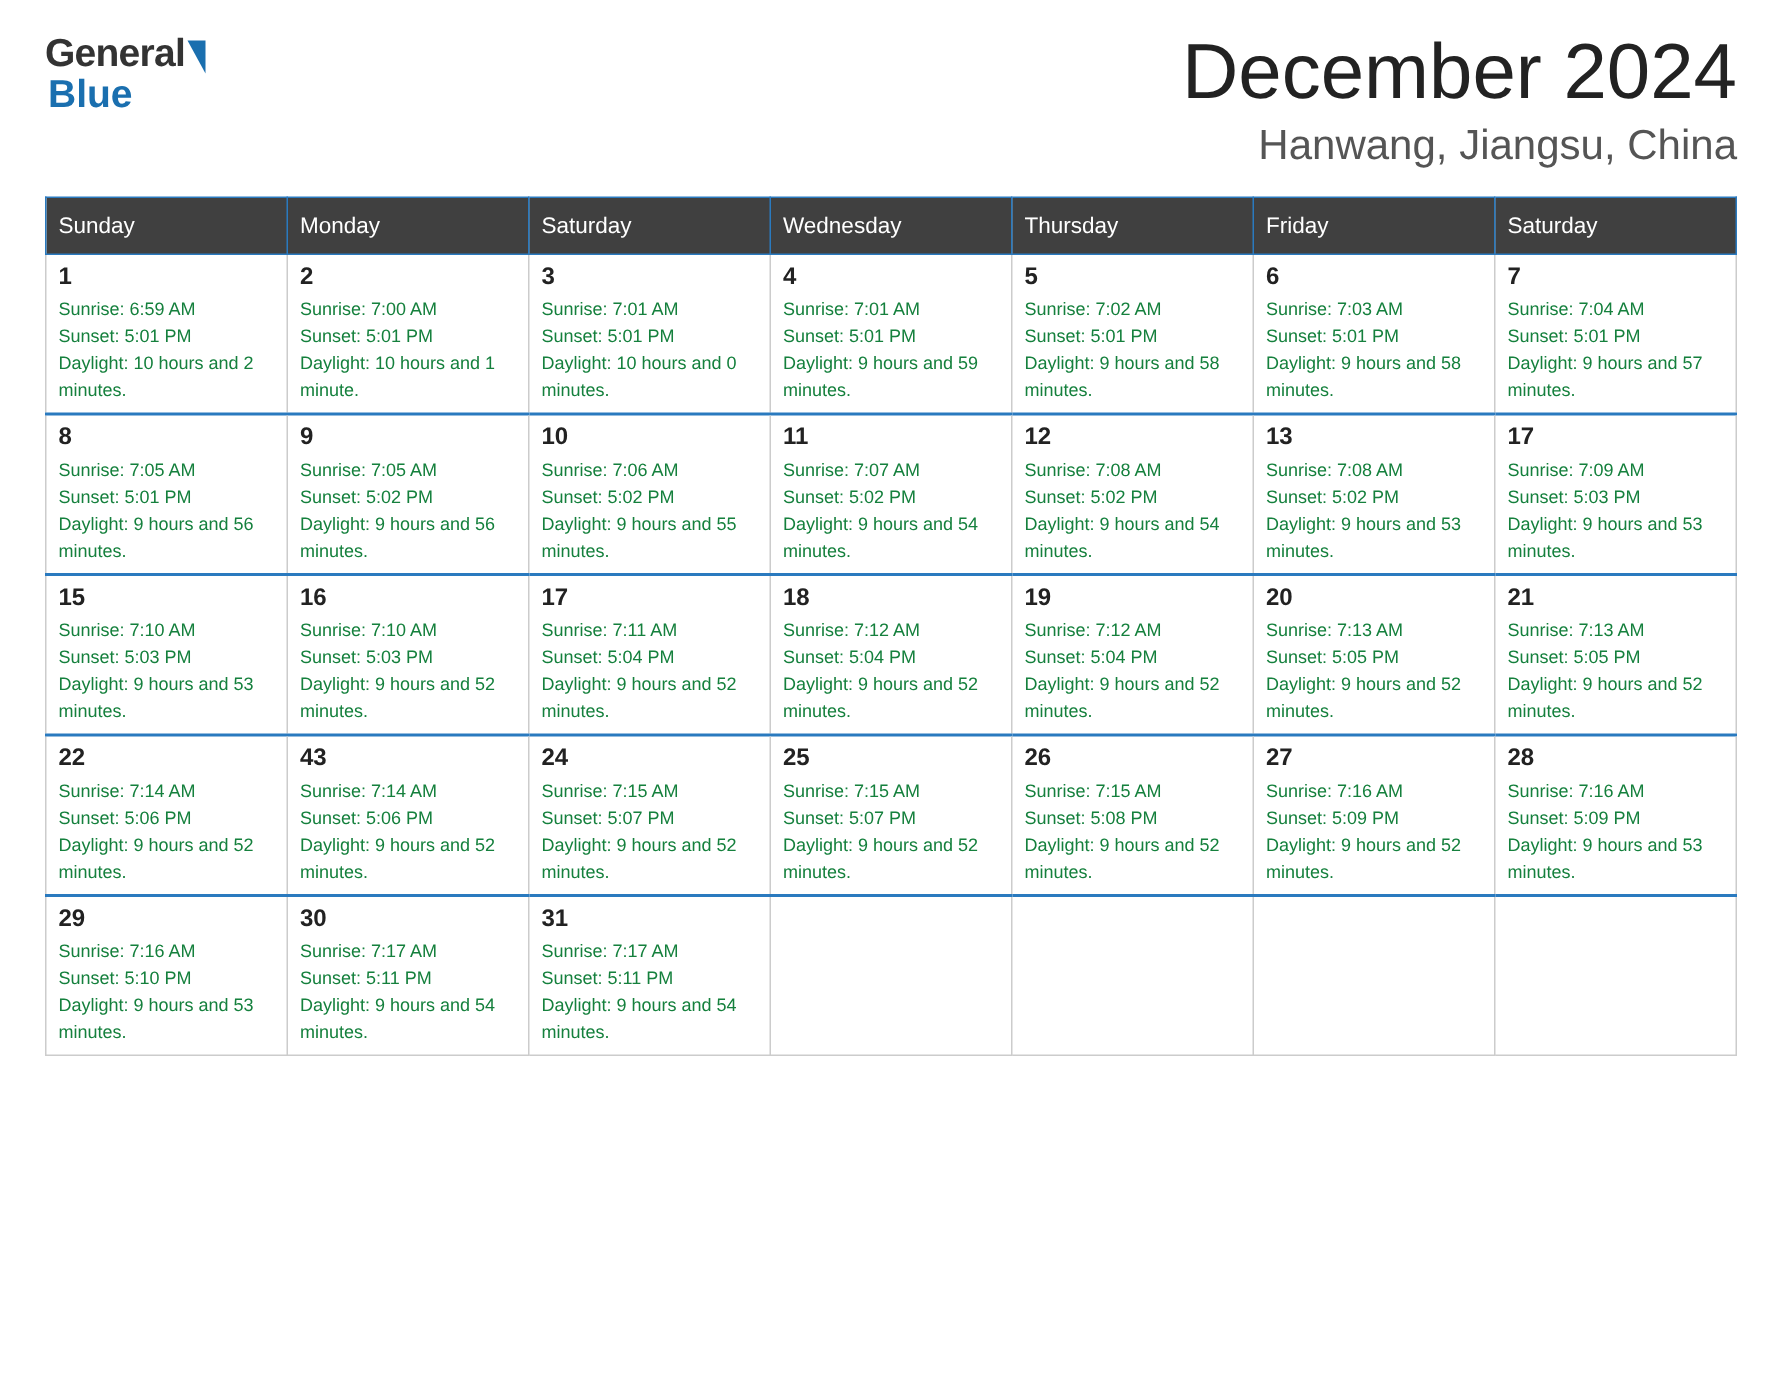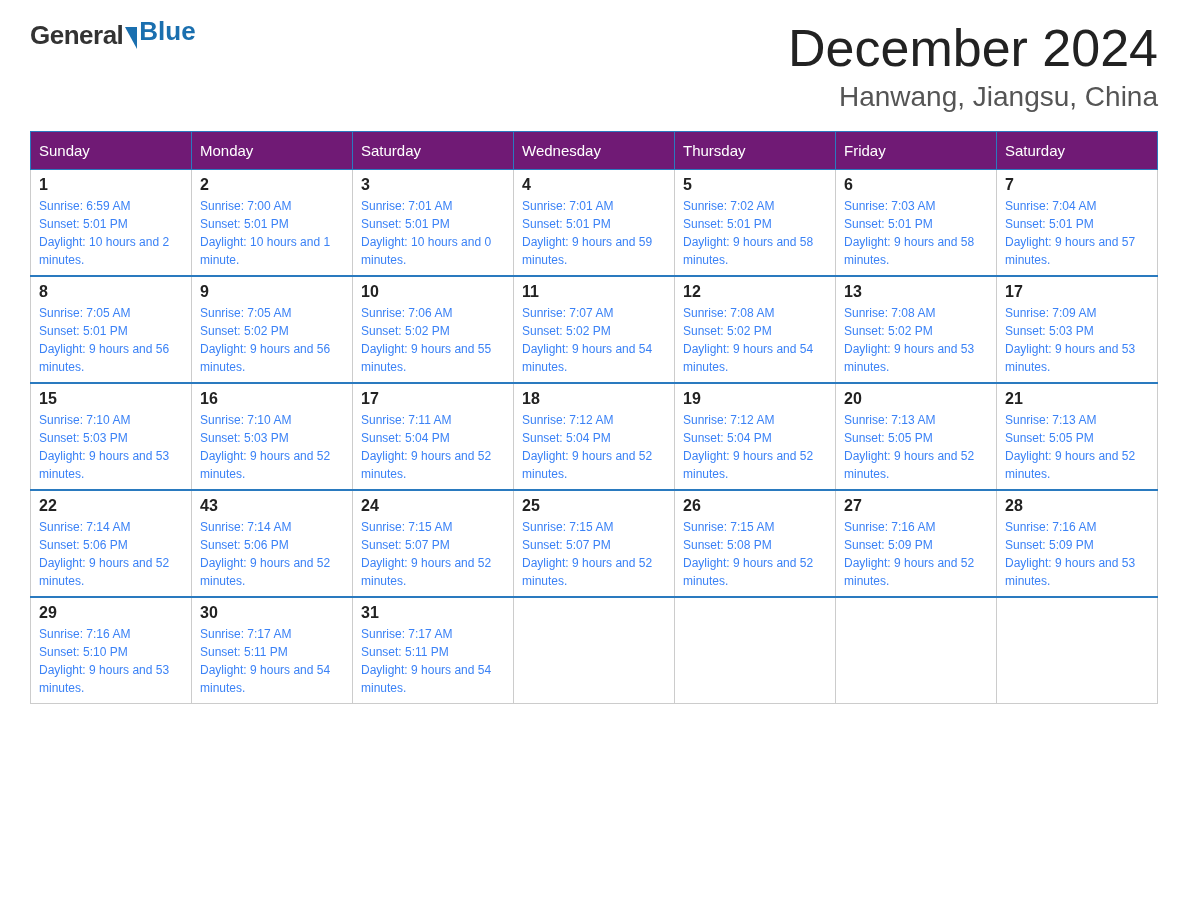--- a/index.html
+++ b/index.html
@@ -12,20 +12,21 @@
       padding: 20px 30px;
     }
     .header {
       display: flex;
       justify-content: space-between;
       align-items: flex-start;
       margin-bottom: 18px;
     }
     .logo {
       display: flex;
+      flex-direction: column;
       align-items: flex-start;
     }
     .logo-top {
       display: flex;
       align-items: center;
     }
     .logo-general {
       font-size: 26px;
       font-weight: bold;
       color: #333;
@@ -61,21 +62,21 @@
       color: #555;
       font-weight: normal;
       margin-top: 4px;
     }
     .calendar {
       width: 100%;
       border-collapse: collapse;
       border: 1px solid #aaa;
     }
     .calendar th {
-      background-color: #701a75;
+      background-color: #404040;
       color: #fff;
       font-size: 15px;
       font-weight: normal;
       padding: 10px 8px;
       text-align: left;
       border: 1px solid #2a7abf;
     }
     .calendar td {
       vertical-align: top;
       border: 1px solid #ccc;
@@ -88,21 +89,21 @@
     }
     .day-num {
       font-size: 16px;
       font-weight: bold;
       color: #222;
       display: block;
       margin-bottom: 3px;
     }
     .day-info {
       font-size: 12px;
-      color: #3b82f6;
+      color: #15803d;
       line-height: 1.5;
     }
     .empty-cell {
       background: #fff;
     }
   </style>
 </head>
 <body>
 
 <div class="header">

